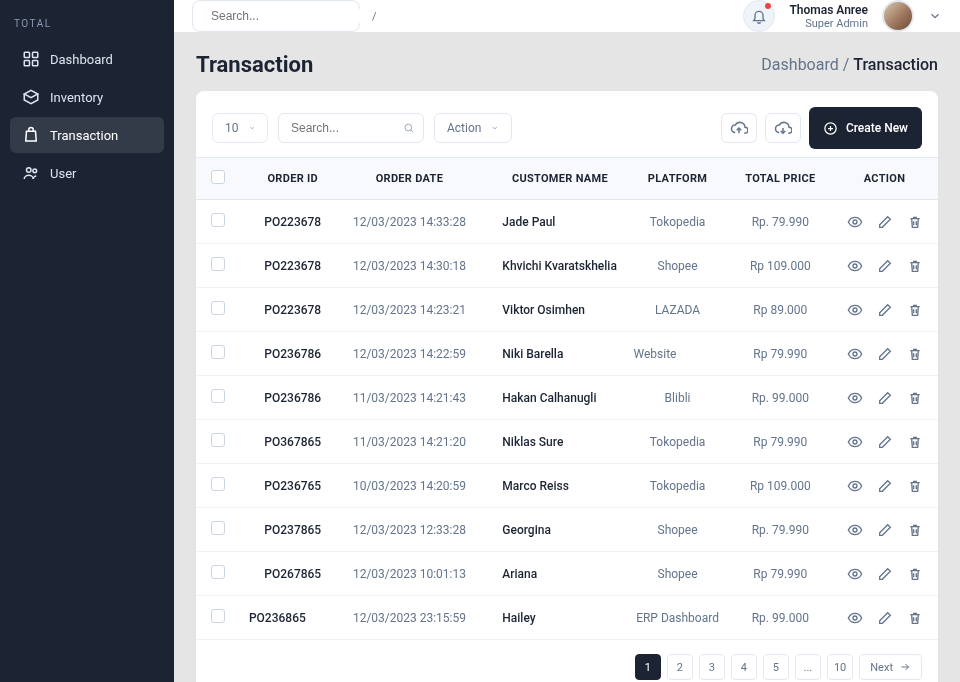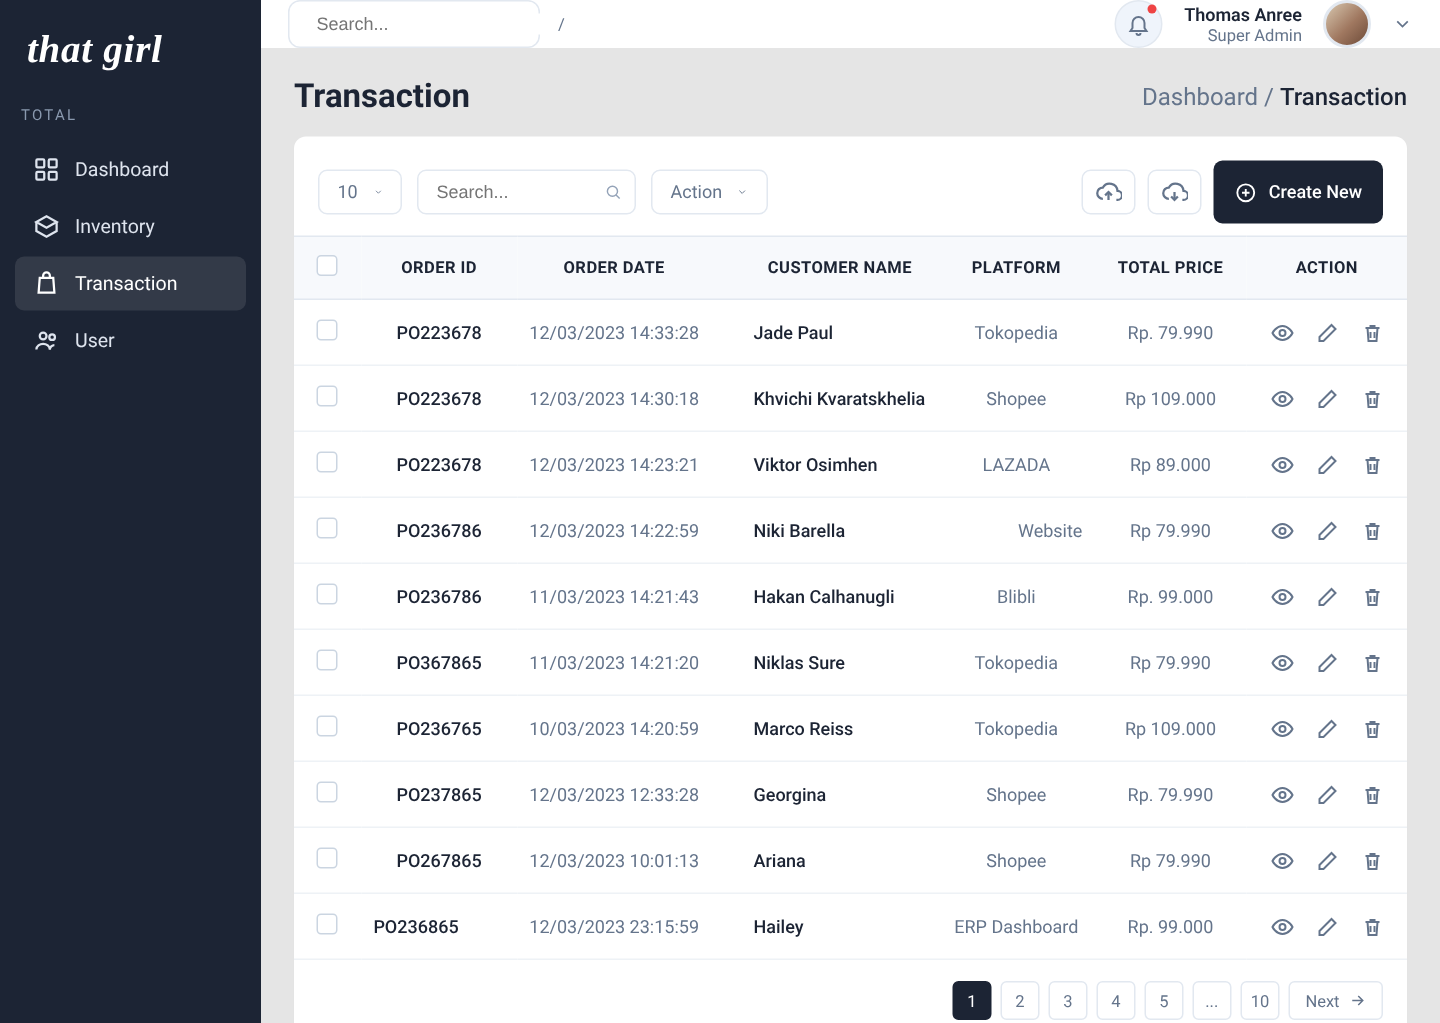--- a/index.html
+++ b/index.html
@@ -73,21 +73,20 @@
   .pagination { display: flex; justify-content: flex-end; align-items: center; gap: 6px; padding: 14px 16px; }
   .page-btn { min-width: 26px; height: 26px; border: 1px solid #e2e8f0; border-radius: 4px; display: flex; align-items: center; justify-content: center; font-size: 11px; color: #64748b; cursor:pointer; padding:0 6px; background:#fff; }
   .page-btn.active { background: #1c2434; color: #fff; border-color: #1c2434; }
   .page-btn.next { padding: 0 10px; gap: 6px; }
 </style>
 </head>
 <body>
 
 <div class="app">
   <aside class="sidebar">
-    <div class="logo">that girl</div>
     <div class="menu-label">TOTAL</div>
     <nav class="nav">
       <div class="nav-item">
         <svg viewBox="0 0 24 24" fill="none" stroke="currentColor" stroke-width="2">
             <rect x="3" y="3" width="7" height="7" rx="1"></rect>
             <rect x="14" y="3" width="7" height="7" rx="1"></rect>
             <rect x="3" y="14" width="7" height="7" rx="1"></rect>
             <rect x="14" y="14" width="7" height="7" rx="1"></rect>
           </svg>
         <span>Dashboard</span>
@@ -278,21 +277,21 @@
                     <path d="M10 11v6M14 11v6"></path>
                   </svg>
                 </div>
               </td>
             </tr>
             <tr>
               <td class="check-col"><span class="checkbox"></span></td>
               <td class="order-col dark" style="text-align:center">PO236786</td>
               <td class="date-col" style="text-align:center">12/03/2023 14:22:59</td>
               <td class="cust-col dark" style="padding-left:28px">Niki Barella</td>
-              <td class="plat-col" style="text-align:right">Website</td>
+              <td class="plat-col" style="text-align:left">Website</td>
               <td class="price-col" style="text-align:center">Rp 79.990</td>
               <td class="act-col">
                 <div class="row-actions">
                   <svg viewBox="0 0 24 24" fill="none" stroke="currentColor" stroke-width="2">
                     <path d="M2 12s3.5-7 10-7 10 7 10 7-3.5 7-10 7-10-7-10-7z"></path>
                     <circle cx="12" cy="12" r="3"></circle>
                   </svg>
                   <svg viewBox="0 0 24 24" fill="none" stroke="currentColor" stroke-width="2">
                     <path d="M4 20h4L20 8l-4-4L4 16v4z"></path>
                   </svg>

